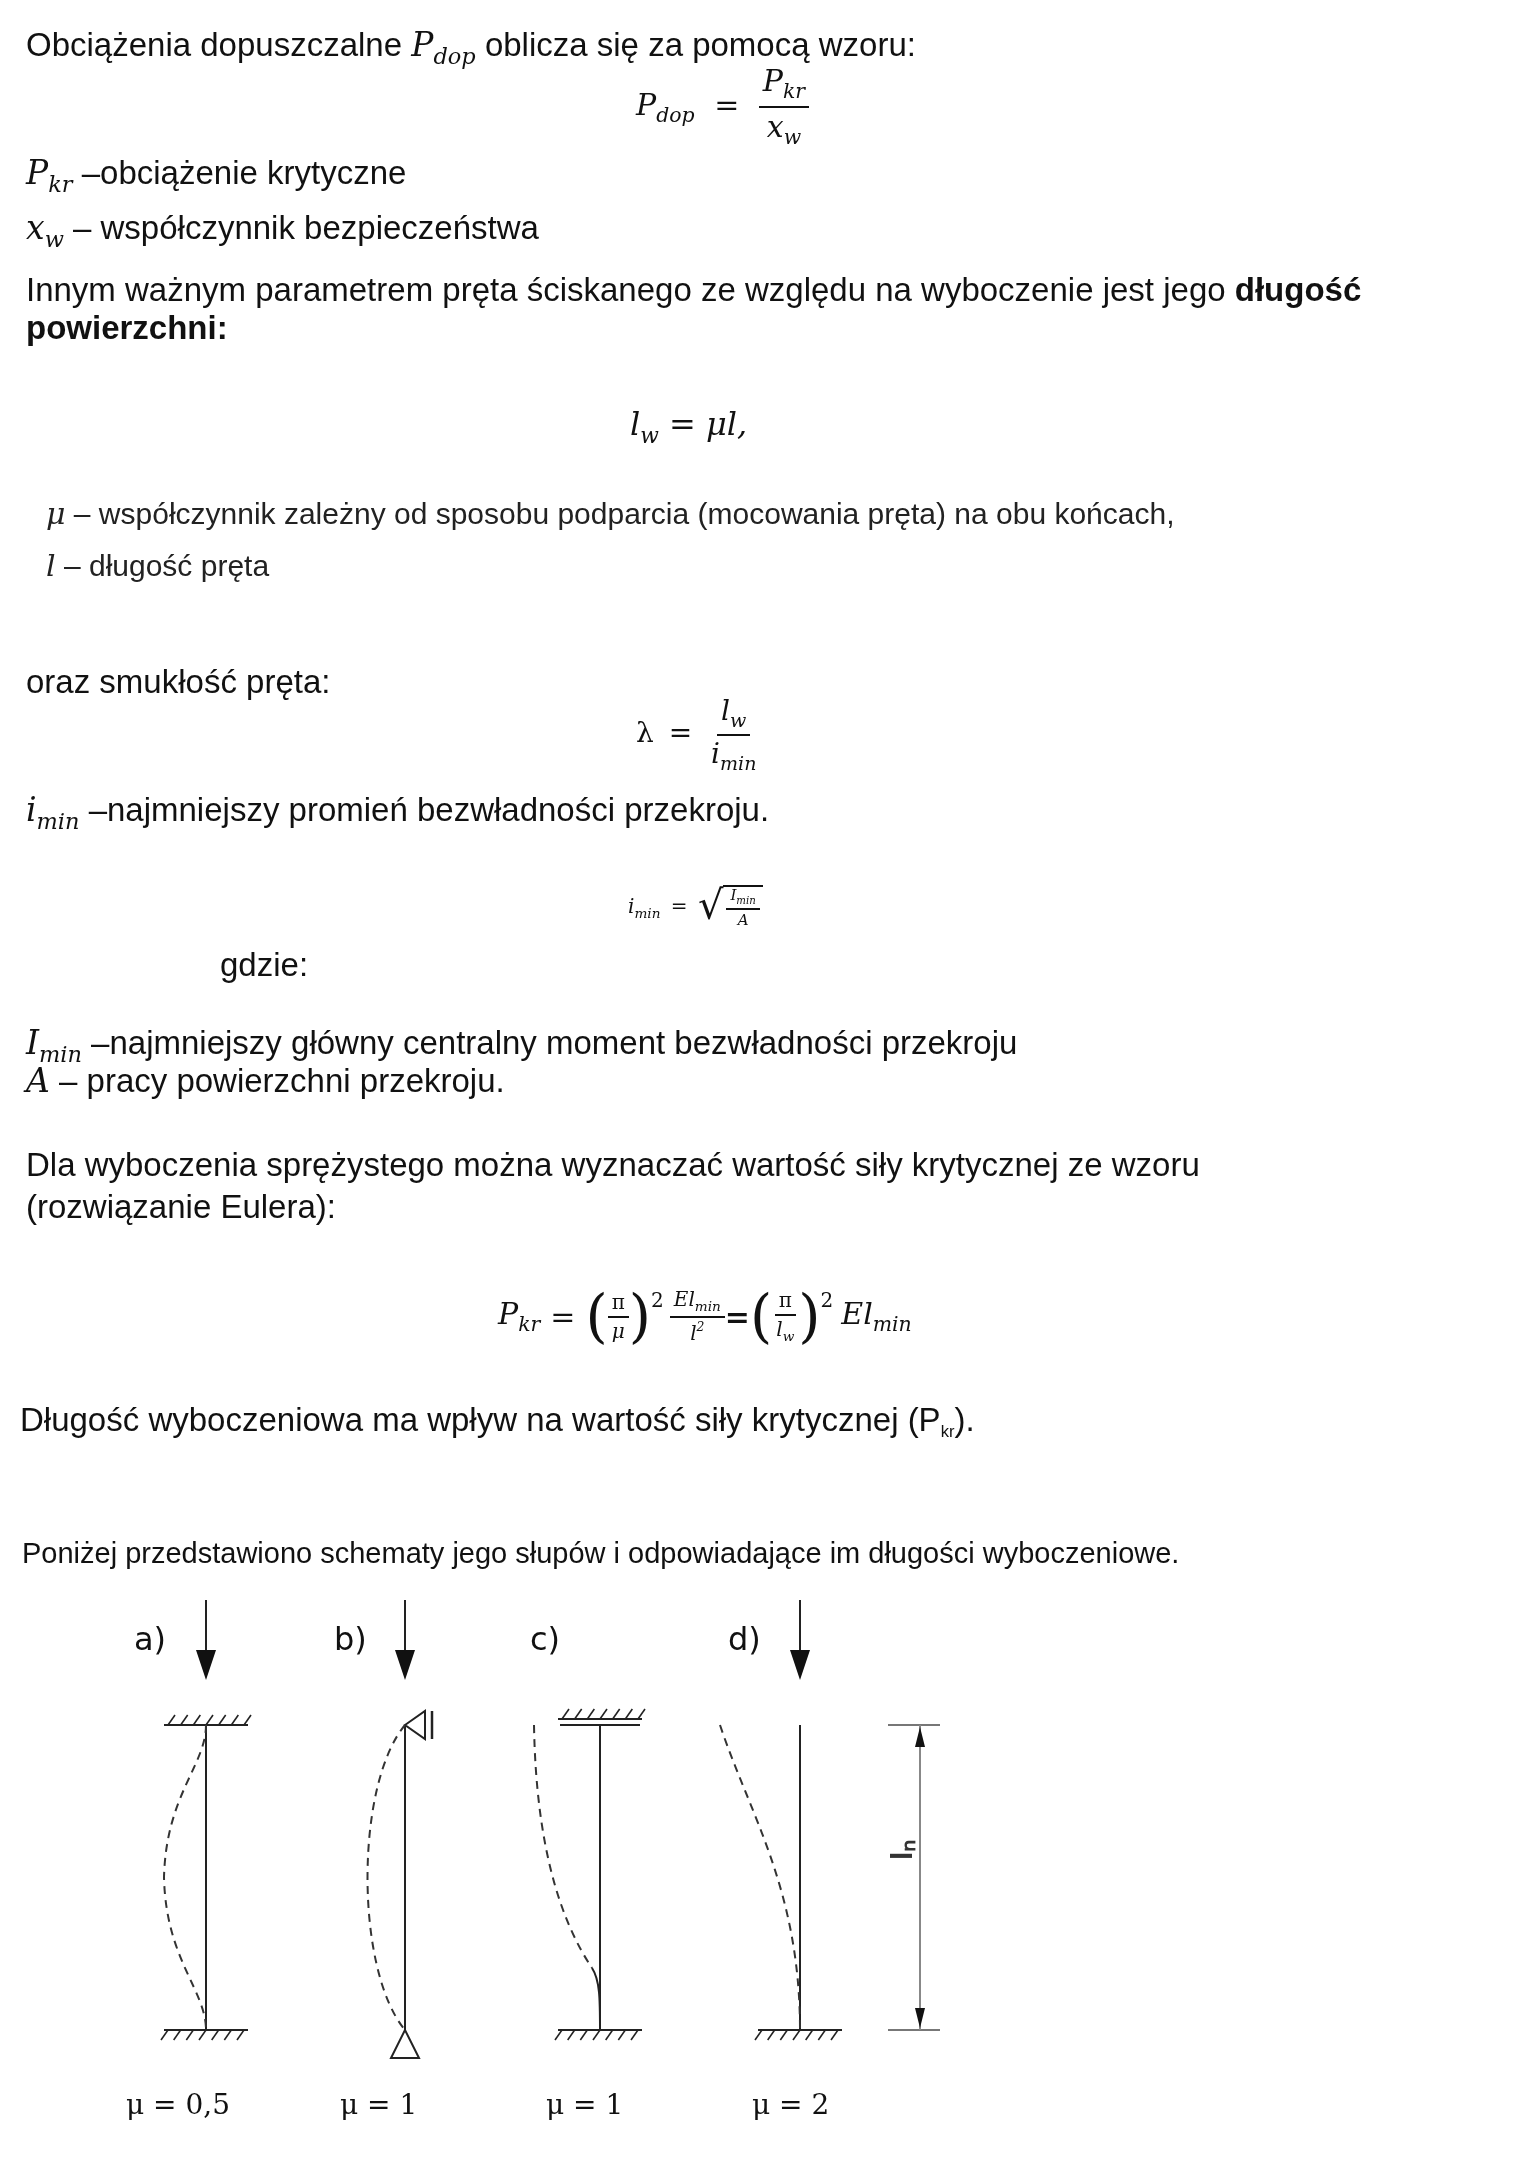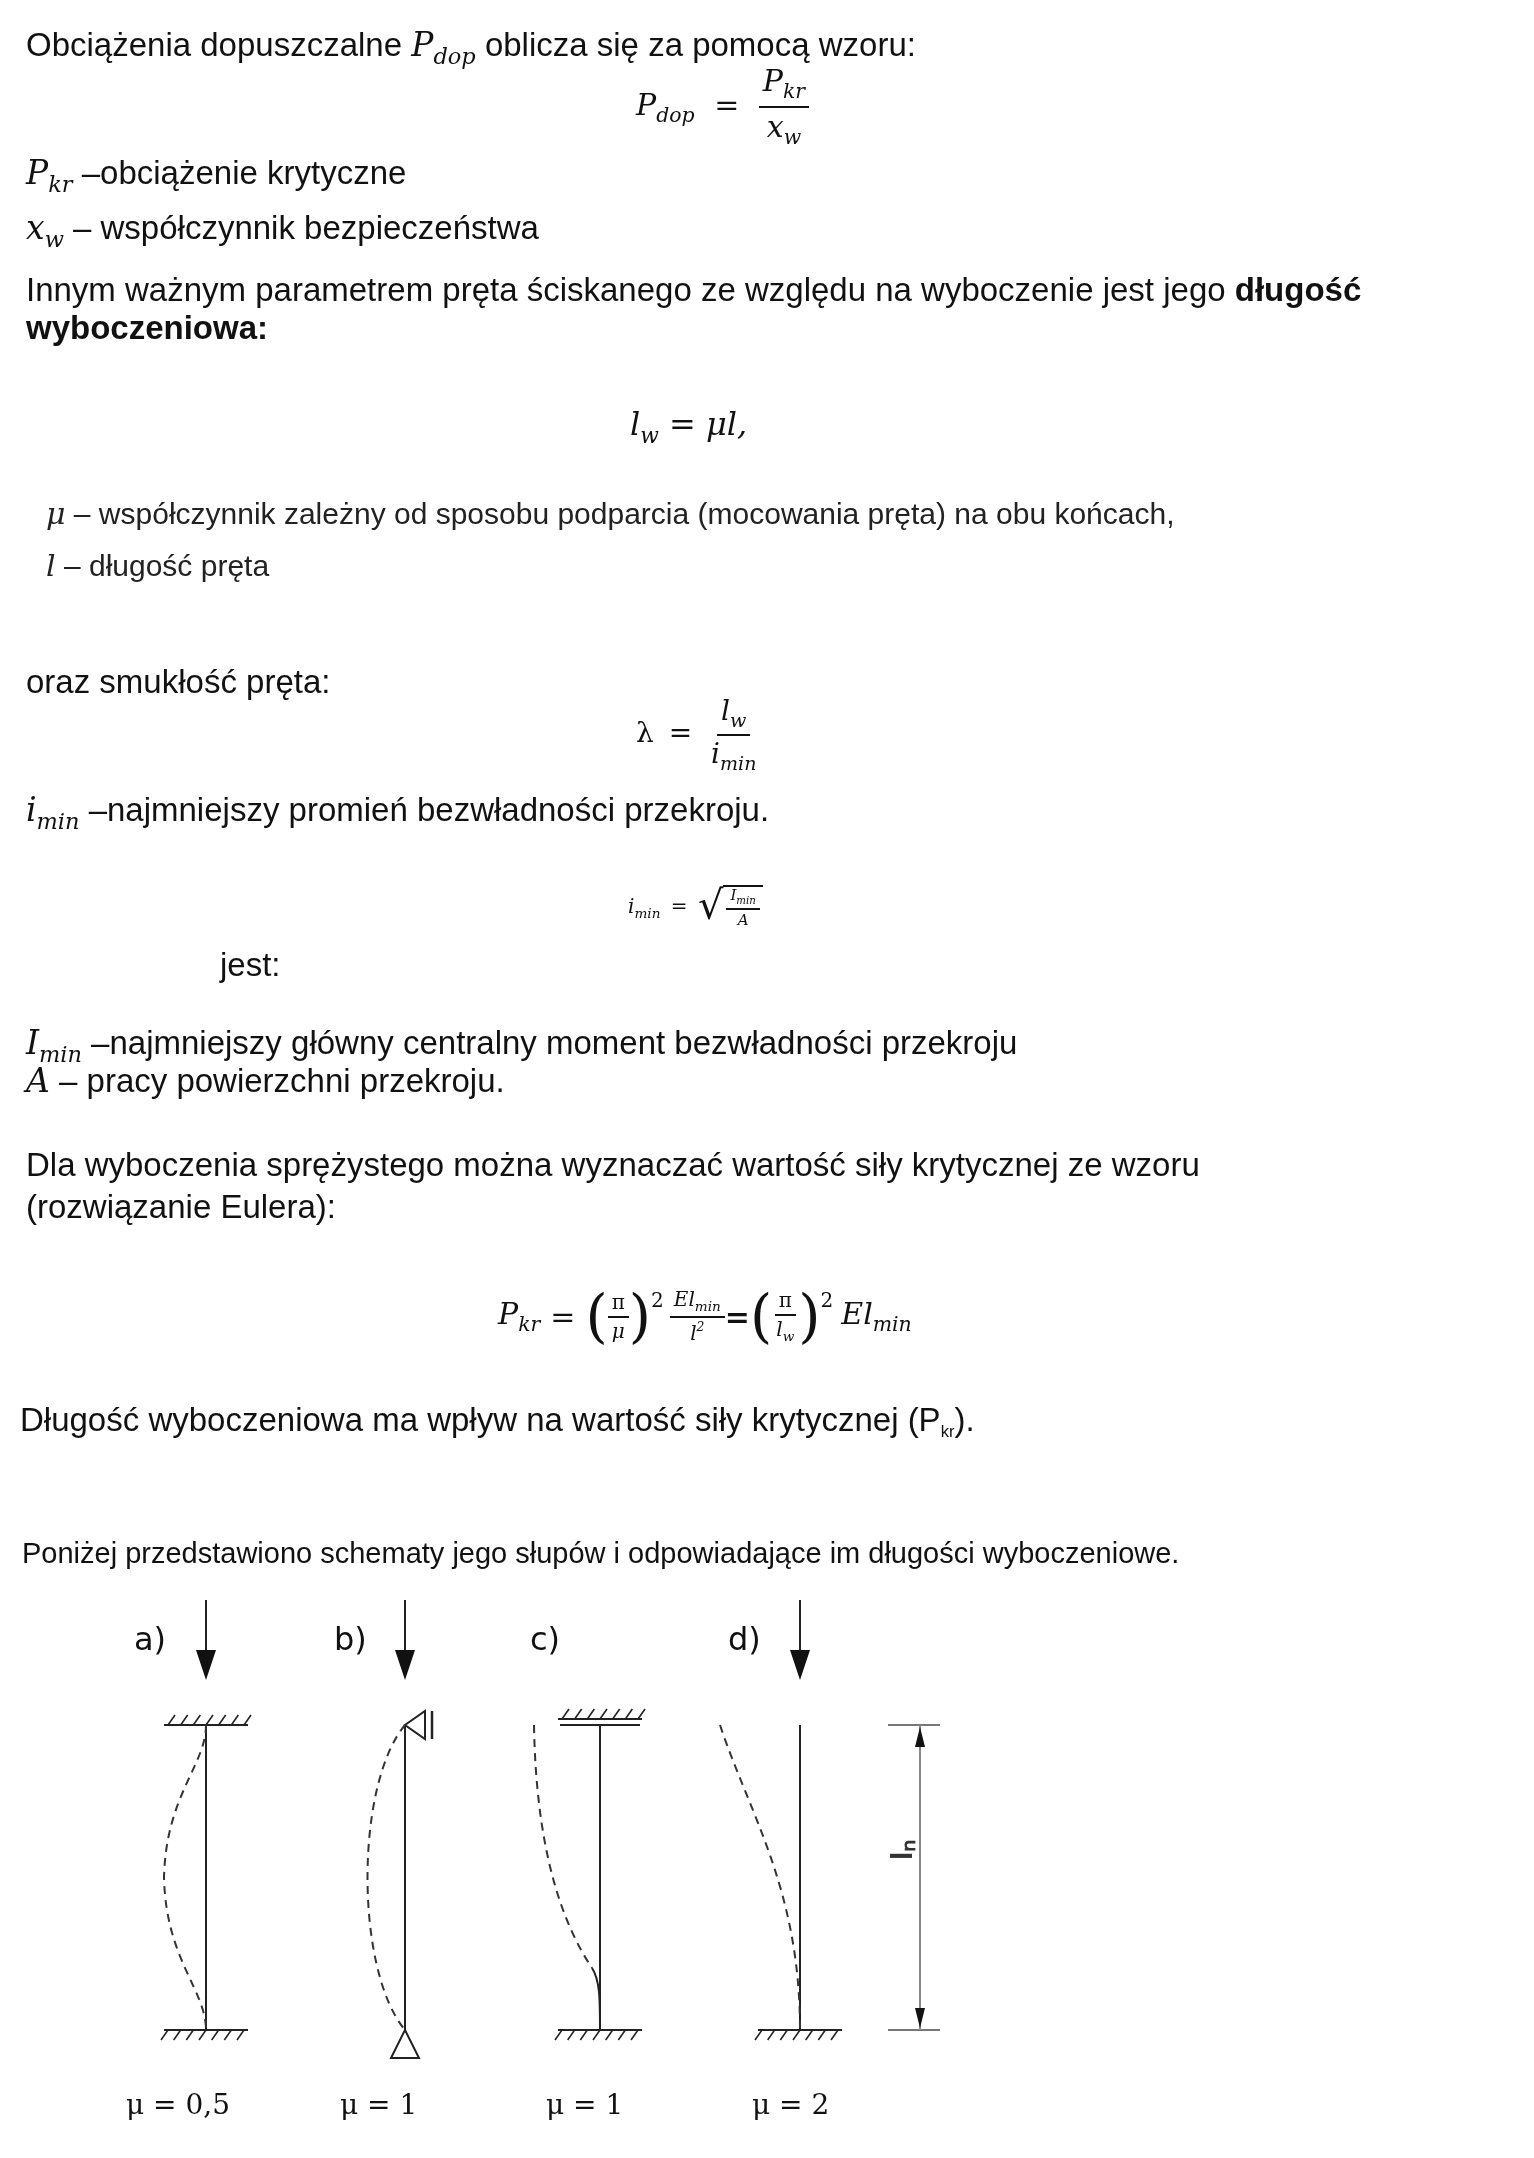--- a/index.html
+++ b/index.html
@@ -42,21 +42,21 @@
   <span class="m"><span>P</span><span class="sub">kr</span></span><span> –obciążenie krytyczne</span>
 </div>
 <div class="abs t" style="left:26px; top:208px;">
   <span class="m"><span>x</span><span class="sub">w</span></span><span> – współczynnik bezpieczeństwa</span>
 </div>
 
 <div class="abs t" style="left:26px; top:270px;">
   <span>Innym ważnym parametrem pręta ściskanego ze względu na wyboczenie jest jego </span><b>długość</b>
 </div>
 <div class="abs t" style="left:26px; top:308px;">
-  <b>wyboczeniowa:</b>
+  <b>powierzchni:</b>
 </div>
 
 <div class="abs m" style="left:630px; top:405px; font-size:32px;">
   <span>l</span><span class="sub">w</span><span> = μl,</span>
 </div>
 
 <div class="abs t2" style="left:46px; top:495px;">
   <span class="m">μ</span><span> – współczynnik zależny od sposobu podparcia (mocowania pręta) na obu końcach,</span>
 </div>
 <div class="abs t2" style="left:46px; top:547px;">
@@ -83,21 +83,21 @@
   <span class="eq" style="font-style:normal; margin:0 4px;">=</span>
   <span class="sqrt">
       <span class="rad">√</span>
       <span class="under"><span class="frac" style="font-size:15px;">
           <span class="num"><span>I</span><span class="sub">min</span></span>
           <span class="den">A</span>
         </span></span>
     </span>
 </div>
 
-<div class="abs t" style="left:220px; top:945px;">jest:</div>
+<div class="abs t" style="left:220px; top:945px;">gdzie:</div>
 
 <div class="abs t" style="left:26px; top:1023px;">
   <span class="m"><span>I</span><span class="sub">min</span></span><span> –najmniejszy główny centralny moment bezwładności przekroju</span>
 </div>
 <div class="abs t" style="left:26px; top:1061px;">
   <span class="m">A</span><span> – pracy powierzchni przekroju.</span>
 </div>
 
 <div class="abs t" style="left:26px; top:1145px;">Dla wyboczenia sprężystego można wyznaczać wartość siły krytycznej ze wzoru</div>
 <div class="abs t" style="left:26px; top:1187px;">(rozwiązanie Eulera):</div>

